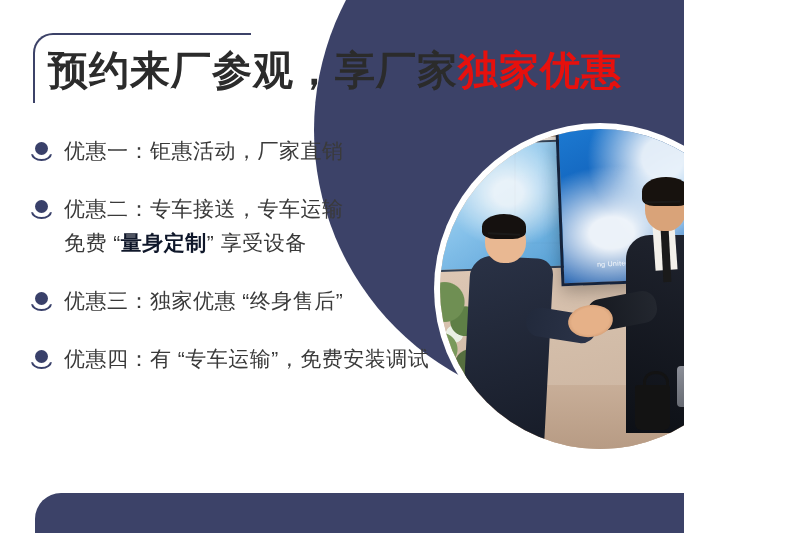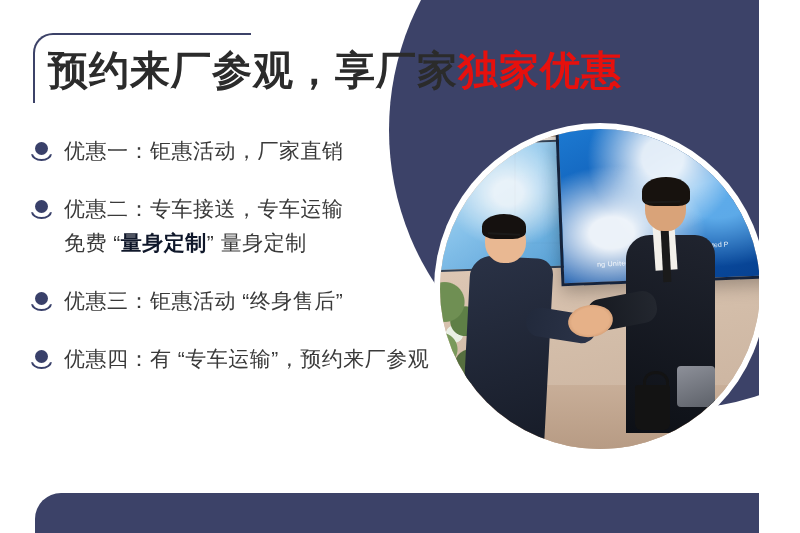--- a/index.html
+++ b/index.html
@@ -5,21 +5,21 @@
   * { margin:0; padding:0; box-sizing:border-box; }
 
   html, body {
     width:800px; height:533px;
     overflow:hidden;
     font-family:"Liberation Sans", "DejaVu Sans", sans-serif;
   }
 
   #banner {
     position:relative;
-    width:759px; height:533px;
+    width:684px; height:533px;
     background:#ffffff;
     overflow:hidden;
   }
 
   
   .grid-bg {
     position:absolute; inset:0;
     background-image:
       repeating-linear-gradient(to right,
          rgba(140,140,155,.30) 0px, rgba(140,140,155,.30) 3px,
@@ -361,41 +361,41 @@
       </span>
     </div>
 
     <div class="bullet-row">
       <span class="bullet-icon">
         <span class="dot"></span>
           <span class="arc2"></span>
       </span>
       <span class="bullet-text">
         <span>优惠二：专车接送，专车运输</span>
-        <span class="line2"><span>免费 “</span><span class="em-red">量身定制</span><span>” 量身定制</span></span>
+        <span class="line2"><span>免费 “</span><span class="em-red">量身定制</span><span>” 享受设备</span></span>
       </span>
     </div>
 
     <div class="bullet-row">
       <span class="bullet-icon">
         <span class="dot"></span>
           <span class="arc2"></span>
       </span>
       <span class="bullet-text">
-        <span>优惠三：钜惠活动 “终身售后”</span>
+        <span>优惠三：独家优惠 “终身售后”</span>
       </span>
     </div>
 
     <div class="bullet-row">
       <span class="bullet-icon">
         <span class="dot"></span>
           <span class="arc2"></span>
       </span>
       <span class="bullet-text">
-        <span>优惠四：有 “专车运输”，预约来厂参观</span>
+        <span>优惠四：有 “专车运输”，免费安装调试</span>
       </span>
     </div>
 
   </div>
 
   <div class="photo-circle">
     <div class="photo-inner">
       <div class="ph-wall"></div>
       <div class="ph-floor"></div>
       <div class="ph-door"></div>

